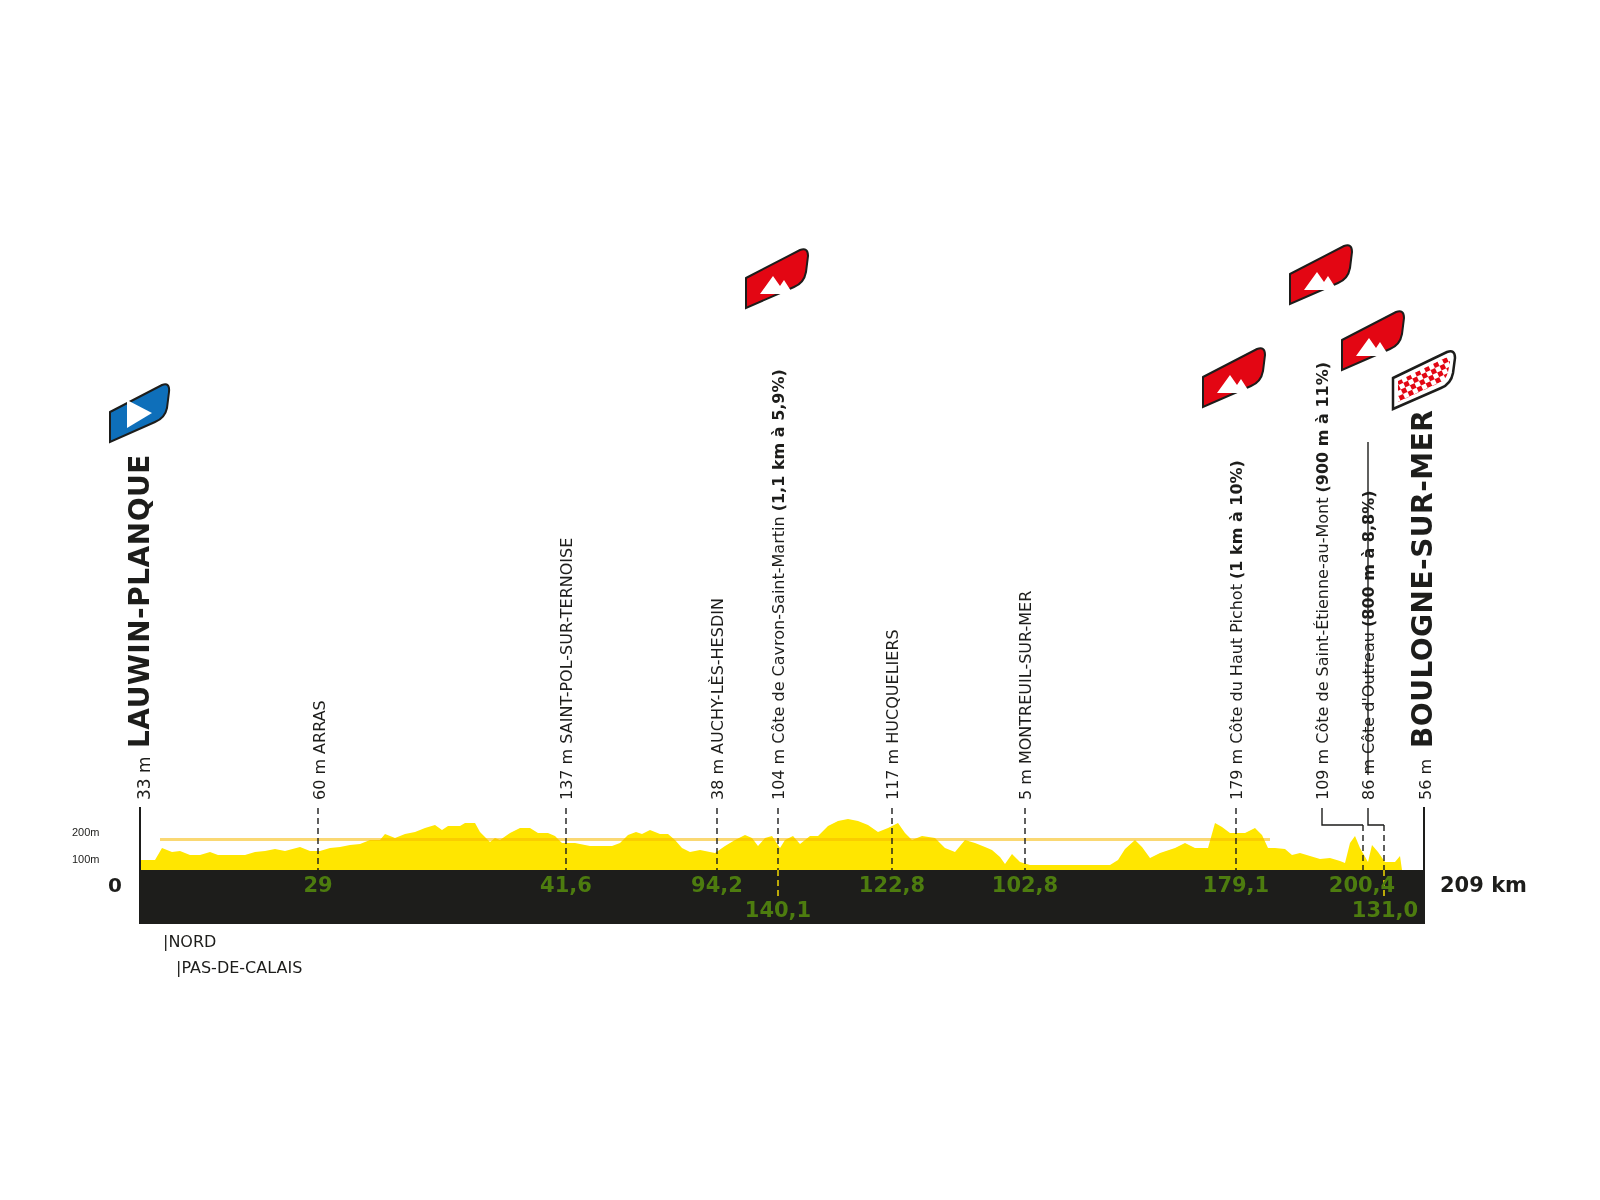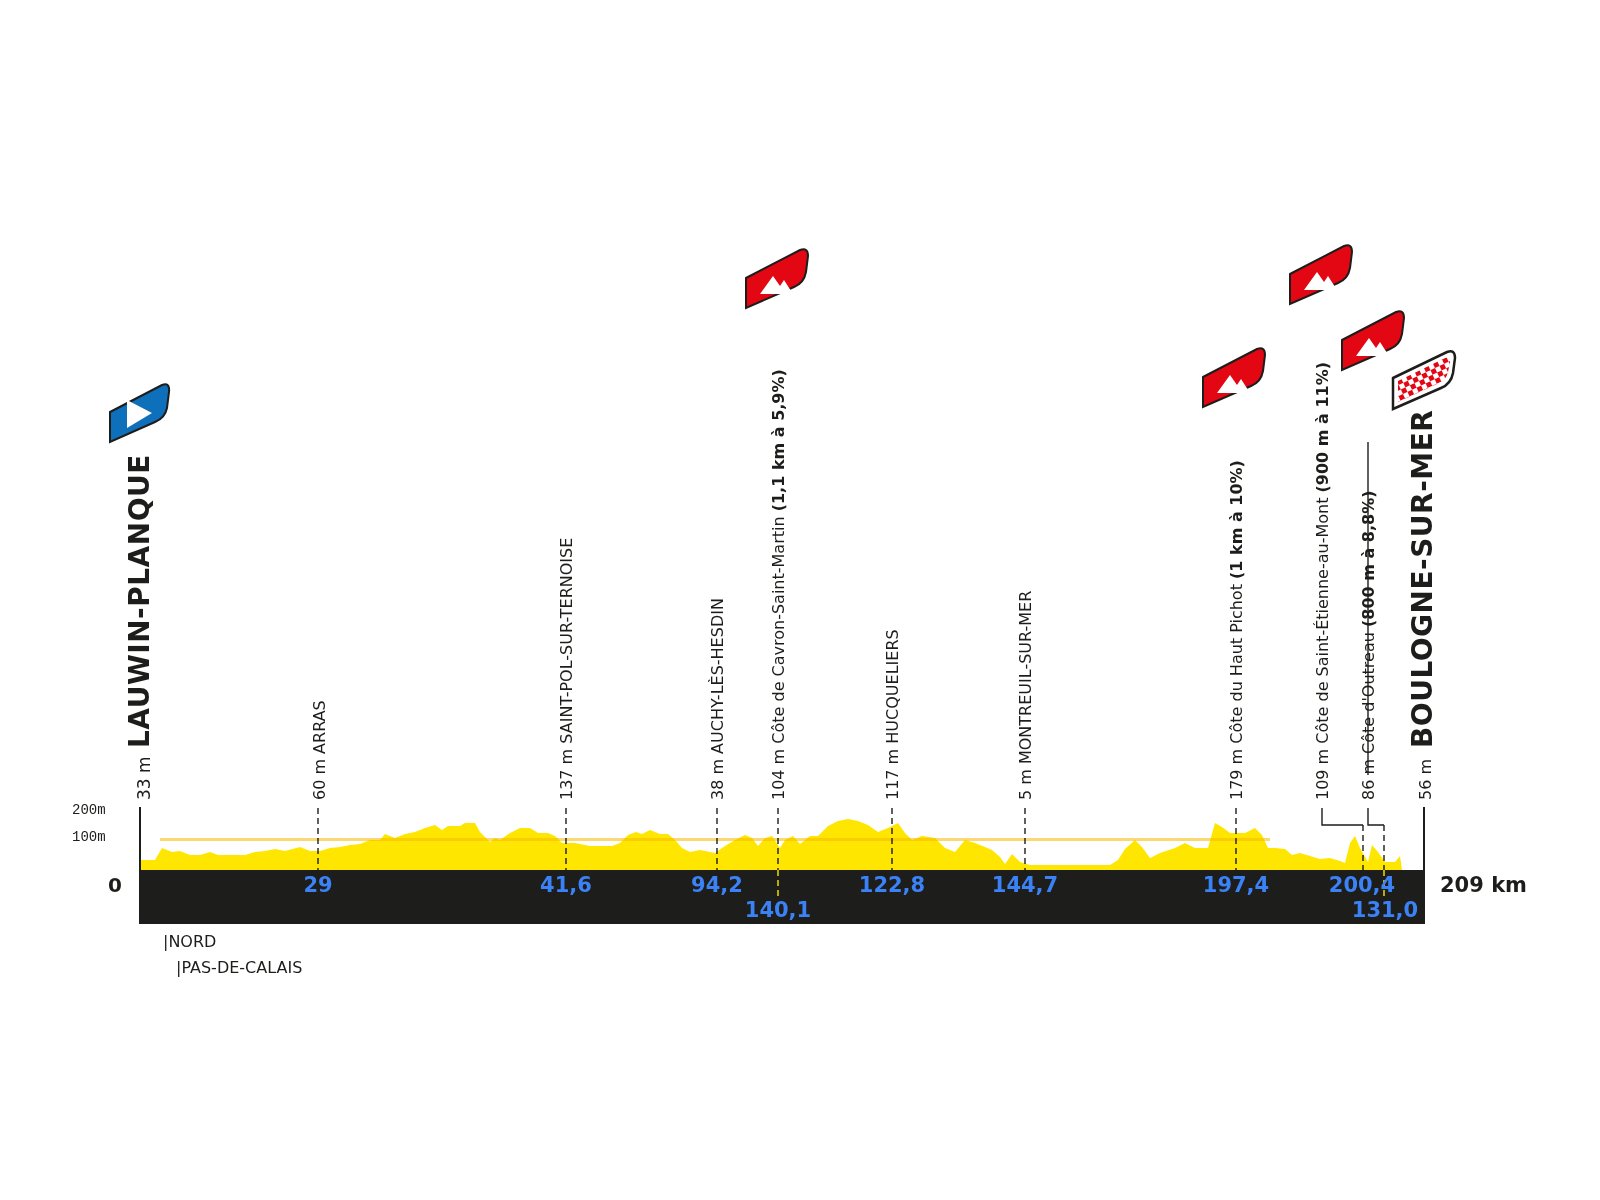--- a/index.html
+++ b/index.html
@@ -1,22 +1,22 @@
 <!DOCTYPE html>
 <html><head>
 <meta charset="utf-8">
 <style>
   html, body { margin: 0; padding: 0; background: #ffffff; }
   body { width: 1600px; height: 1200px; position: relative; overflow: hidden; font-family: "DejaVu Sans", sans-serif; color: #1d1d1b; }
   #stage { position: absolute; left: 0; top: 0; width: 1600px; height: 1200px; }
   .vlabel { position: absolute; transform-origin: 0 0; transform: rotate(-90deg); white-space: nowrap; font-size: 16px; line-height: 20px; font-family: "DejaVu Sans", sans-serif; color: #1d1d1b; }
   .vlabel b { font-weight: bold; }
   .city-big { font-size: 28px; font-weight: bold; line-height: 32px; letter-spacing: 0.5px; }
-  .km-label { position: absolute; font-family: "DejaVu Sans", sans-serif; font-weight: bold; font-size: 21px; color: #3b82f6; transform: translateX(-50%); white-space: nowrap; }
-  .axis-text { position: absolute; font-family: Liberation Mono, monospace; font-size: 14px; color: #1d1d1b; }
+  .km-label { position: absolute; font-family: "DejaVu Sans", sans-serif; font-weight: bold; font-size: 21px; color: #4d7c0f; transform: translateX(-50%); white-space: nowrap; }
+  .axis-text { position: absolute; font-family: Liberation Sans, sans-serif; font-size: 11px; color: #1d1d1b; margin-top: 24px; }
   .zero { position: absolute; font-family: "DejaVu Sans", sans-serif; font-weight: bold; font-size: 20px; color: #1d1d1b; }
   .total { position: absolute; font-family: "DejaVu Sans", sans-serif; font-weight: bold; font-size: 21px; color: #1d1d1b; white-space: nowrap; }
   .dept { position: absolute; font-family: "DejaVu Sans", sans-serif; font-size: 16px; color: #1d1d1b; white-space: nowrap; margin-left: 26px; }
 </style>
 </head>
 <body>
 
 <div id="stage">
 
   <svg width="1600" height="1200" style="position:absolute;left:0;top:0">
@@ -125,21 +125,21 @@
 
   <div class="vlabel" style="left:1416px;top:800px">56 m</div>
   <div class="vlabel city-big" style="left:1407px;top:748px">BOULOGNE-SUR-MER</div>
 
   <span class="zero" style="left:108px;top:873px">0</span>
   <span class="km-label" style="left:318px;top:873px">29</span>
   <span class="km-label" style="left:566px;top:873px">41,6</span>
   <span class="km-label" style="left:717px;top:873px">94,2</span>
   <span class="km-label" style="left:778px;top:898px">140,1</span>
   <span class="km-label" style="left:892px;top:873px">122,8</span>
-  <span class="km-label" style="left:1025px;top:873px">144,7</span>
-  <span class="km-label" style="left:1236px;top:873px">197,4</span>
+  <span class="km-label" style="left:1025px;top:873px">102,8</span>
+  <span class="km-label" style="left:1236px;top:873px">179,1</span>
   <span class="km-label" style="left:1362px;top:873px">200,4</span>
   <span class="km-label" style="left:1385px;top:898px">131,0</span>
   <span class="total" style="left:1440px;top:873px">209 km</span>
 
   <span class="dept" style="left:137px;top:932px">|<span>NORD</span></span>
   <span class="dept" style="left:150px;top:958px">|<span>PAS-DE-CALAIS</span></span>
 </div>
 
 </body></html>

